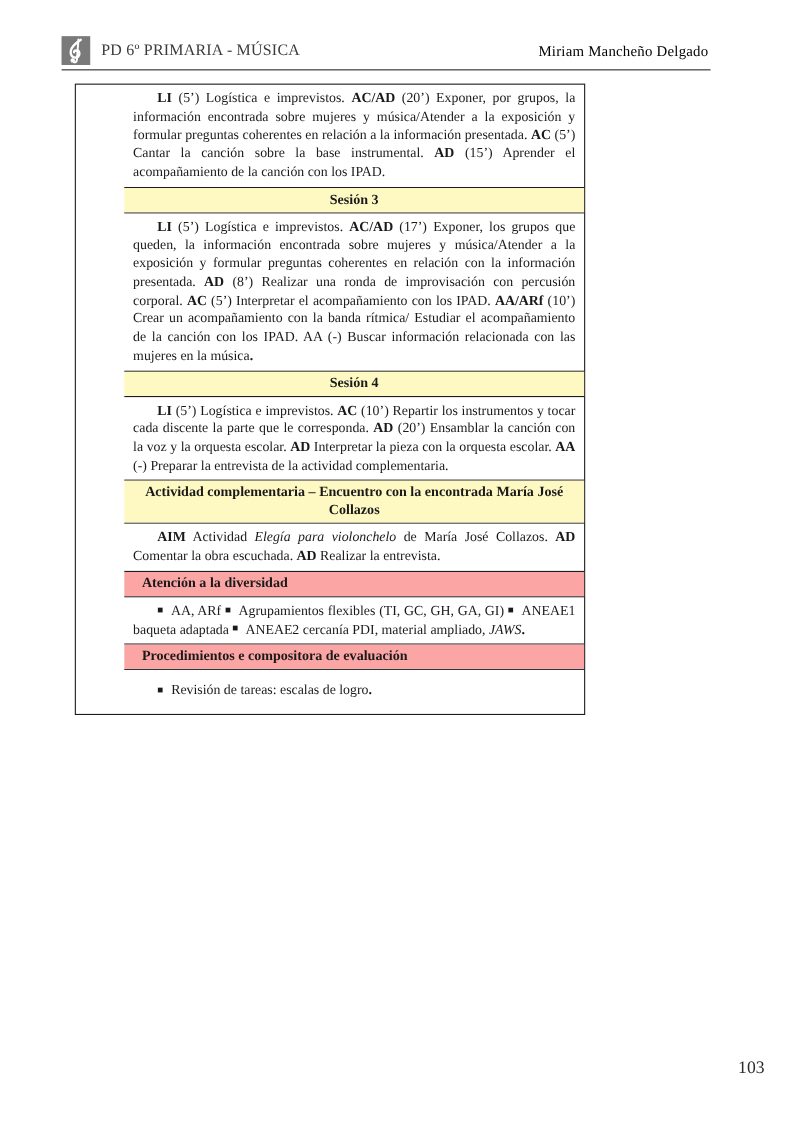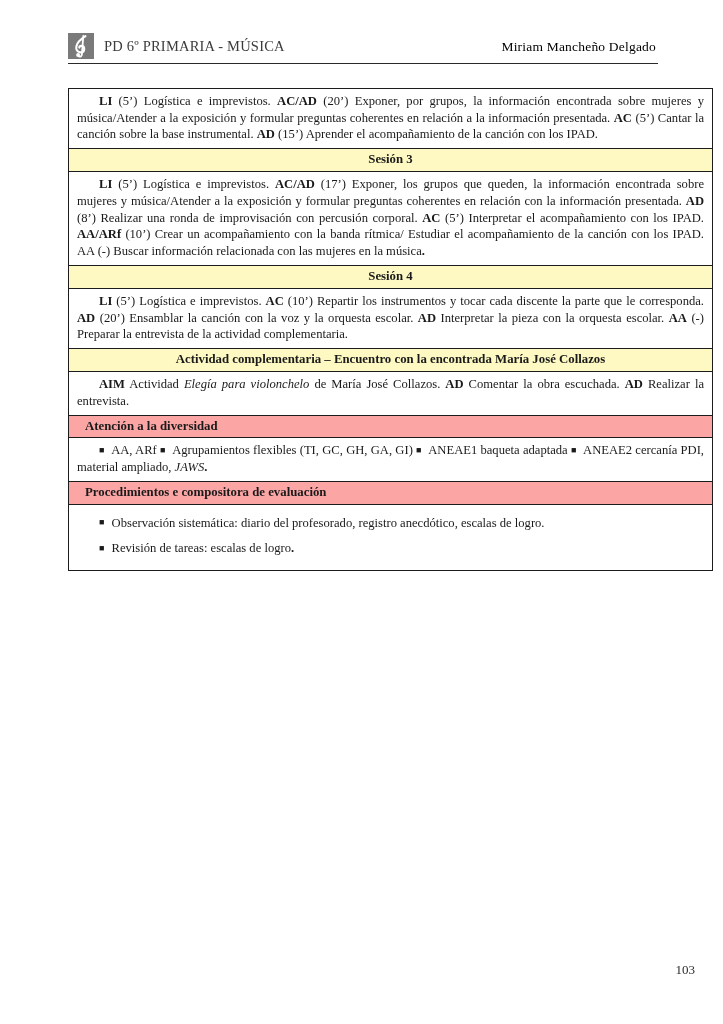--- a/index.html
+++ b/index.html
@@ -12,21 +12,21 @@
     height: 1024px;
     position: relative;
     font-family: "Liberation Serif", "DejaVu Serif", serif;
     color: #1a1a1a;
     overflow: hidden;
   }
 
   
   .page-header {
     position: absolute;
-    left: 68px;
+    left: 56px;
     top: 30px;
     width: 590px;
     height: 33px;
     display: flex;
     align-items: center;
     border-bottom: 1.6px solid #2a2a2a;
     justify-content: flex-end;
   }
   .logo-mark {
     width: 26px;
@@ -51,26 +51,27 @@
     color: #000000;
     letter-spacing: 0.2px;
     white-space: nowrap;
     padding-right: 2px;
   }
 
   
   .doc-table {
     position: absolute;
     left: 68px;
-    top: 88px;
-    width: 645px;
+    top: 76px;
+    width: 464px;
     border: 1.4px solid #1c1c1c;
     border-collapse: collapse;
     box-sizing: border-box;
     background: #fff;
+    padding-left: 44px;
   }
   .row {
     border-bottom: 1.1px solid #1c1c1c;
     box-sizing: border-box;
   }
   .row:last-child { border-bottom: none; }
 
   .cell-body {
     padding: 4px 8px 5px 8px;
     font-size: 12.6px;
@@ -112,21 +113,21 @@
     padding-right: 4px;
   }
   b { font-weight: bold; }
   i { font-style: italic; }
 
   
   .folio {
     position: absolute;
     right: 28px;
     top: 962px;
-    font-size: 13px;
+    font-size: 16px;
     color: #2b2b2b;
     font-family: "Liberation Serif", "DejaVu Serif", serif;
   }
 </style>
 </head>
 <body>
 
 <div class="page-header">
   <span class="logo-mark">
     <svg width="26" height="26" viewBox="0 0 26 26" aria-hidden="true">
@@ -166,19 +167,18 @@
       <div class="band band-left">Atención a la diversidad</div>
     </div>
     <div class="row">
       <div class="cell-body"><span class="lead"></span><span class="sq">■</span><span> AA, ARf </span><span class="sq">■</span><span> Agrupamientos flexibles (TI, GC, GH, GA, GI) </span><span class="sq">■</span><span> ANEAE1 baqueta adaptada </span><span class="sq">■</span><span> ANEAE2 cercanía PDI, material ampliado, </span><i>JAWS</i><b>.</b></div>
     </div>
     <div class="row">
       <div class="band band-left">Procedimientos e compositora de evaluación</div>
     </div>
     <div class="row">
       <div class="bullet-list">
-        <div class="bullet-item"><span class="sq">■</span><span> Observación sistemática: diario del profesorado, registro anecdótico, escalas de logro.</span></div>
         <div class="bullet-item"><span class="sq">■</span><span> Revisión de tareas: escalas de logro</span><b>.</b></div>
       </div>
     </div>
   </div>
 
 <div class="folio">103</div>
 
 </body></html>

